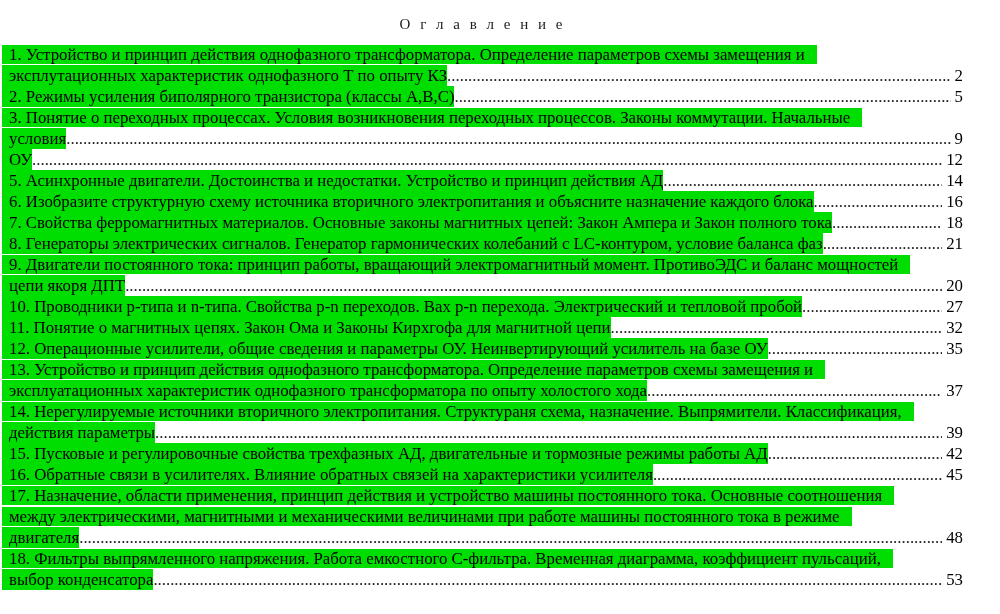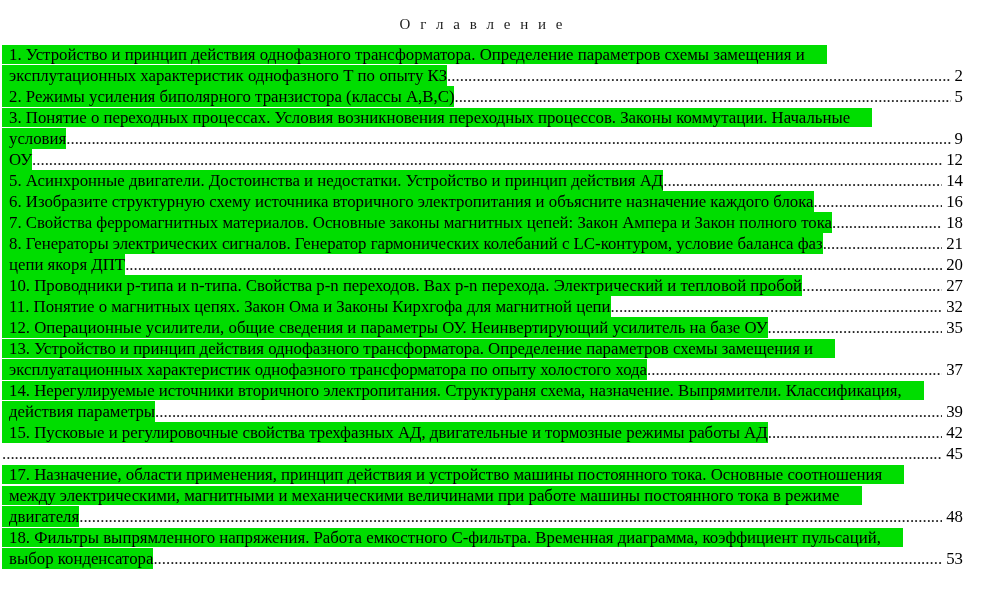--- a/index.html
+++ b/index.html
@@ -35,21 +35,21 @@
     line-height: 21px;
     white-space: nowrap;
     overflow: hidden;
   }
   .line.last { display: flex; }
   .hl {
     background: var(--hl, #00dd00);
     padding-left: 7px;        
     flex: 0 0 auto;
   }
-  .line:not(.last) .hl { padding-right: 22px; }
+  .line:not(.last) .hl { padding-right: 12px; }
   .dots {
     flex: 1 1 0;
     min-width: 0;
     overflow: hidden;
     white-space: nowrap;
     color: #222222;
     margin-right: 2px;
   }
   .pg {
     flex: 0 0 auto;
@@ -115,20 +115,21 @@
         </div>
       </div>
       <div class="entry">
         <div class="line last">
           <span class="hl">8. Генераторы электрических сигналов. Генератор гармонических колебаний с LC-контуром, условие баланса фаз</span>
           <span class="dots">............................................................................................................................................................................................................................................................................................................</span>
           <span class="pg">21</span>
         </div>
       </div>
       <div class="entry">
+        <div class="line"><span class="hl">9. Двигатели постоянного тока: принцип работы, вращающий электромагнитный момент. ПротивоЭДС и баланс мощностей</span></div>
         <div class="line last">
           <span class="hl">цепи якоря ДПТ</span>
           <span class="dots">............................................................................................................................................................................................................................................................................................................</span>
           <span class="pg">20</span>
         </div>
       </div>
       <div class="entry">
         <div class="line last">
           <span class="hl">10. Проводники p-типа и n-типа. Свойства p-n переходов. Вах p-n перехода. Электрический и тепловой пробой</span>
           <span class="dots">............................................................................................................................................................................................................................................................................................................</span>
@@ -167,20 +168,21 @@
       </div>
       <div class="entry">
         <div class="line last">
           <span class="hl">15. Пусковые и регулировочные свойства трехфазных АД, двигательные и тормозные режимы работы АД</span>
           <span class="dots">............................................................................................................................................................................................................................................................................................................</span>
           <span class="pg">42</span>
         </div>
       </div>
       <div class="entry">
         <div class="line last">
+          <span class="hl">16. Обратные связи в усилителях. Влияние обратных связей на характеристики усилителя</span>
           <span class="dots">............................................................................................................................................................................................................................................................................................................</span>
           <span class="pg">45</span>
         </div>
       </div>
       <div class="entry">
         <div class="line"><span class="hl">17. Назначение, области применения, принцип действия и устройство машины постоянного тока. Основные соотношения</span></div>
         <div class="line"><span class="hl">между электрическими, магнитными и механическими величинами при работе машины постоянного тока в режиме</span></div>
         <div class="line last">
           <span class="hl">двигателя</span>
           <span class="dots">............................................................................................................................................................................................................................................................................................................</span>

